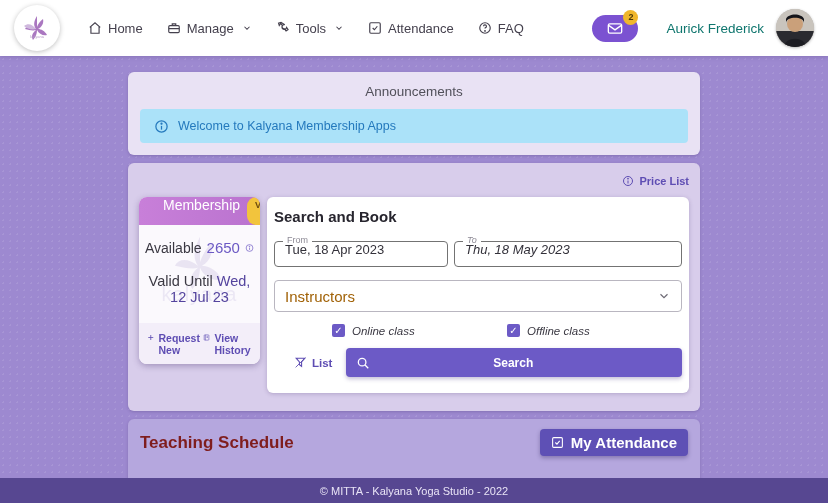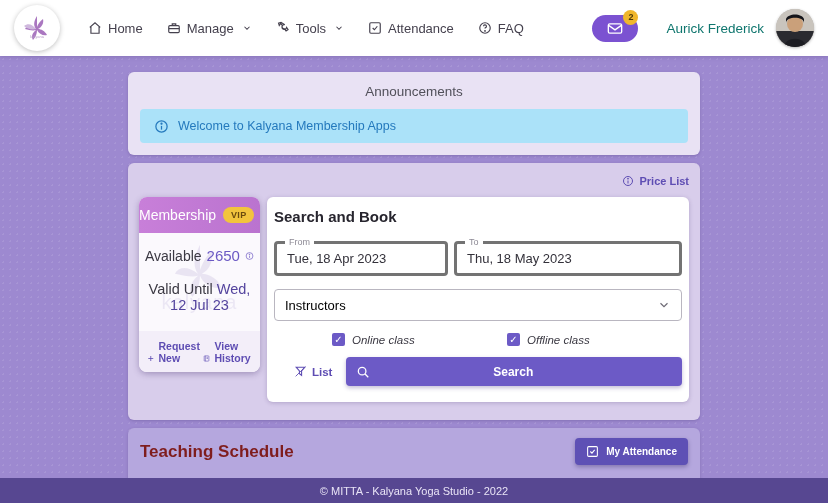--- a/index.html
+++ b/index.html
@@ -71,22 +71,22 @@
   }
 
   .booking-body { display: flex; gap: 7px; align-items: flex-start; }
 
   
   .member-card {
     width: 180px; background: #fbf9fd; border-radius: 8px; overflow: hidden;
     box-shadow: 0 2px 6px rgba(60,40,100,0.35); position: relative;
   }
   .member-head {
-    height: 36px; background: linear-gradient(90deg, #c87fd9, #ba73cf);
-    display: flex; align-items: center; padding: 0 0; gap: 7px;
+    height: 28px; background: linear-gradient(90deg, #c87fd9, #ba73cf);
+    display: flex; padding: 0 24px; gap: 7px;
   }
   .member-title { color: #ffffff; font-size: 14px; }
   .vip-badge {
     background: #f2c43d; color: #6b4b0e; font-size: 9px; font-weight: bold;
     border-radius: 9px; padding: 3px 8px; letter-spacing: .3px;
   }
   .member-body { position: relative; padding: 14px 6px 8px; text-align: center; }
   .watermark {
     position: absolute; inset: 0; display: flex; flex-direction: column;
     align-items: center; justify-content: center; opacity: 0.13; pointer-events: none;
@@ -94,49 +94,49 @@
   .watermark .wm-text { font-size: 20px; color: #8a76c0; letter-spacing: 1px; margin-top: -8px; }
   .avail-row { display: flex; align-items: center; justify-content: center; gap: 5px; font-size: 14px; color: #3a3842; position: relative; }
   .avail-val { color: #6b59c4; font-size: 15px; }
   .valid-row { margin-top: 17px; font-size: 14.5px; color: #3a3842; position: relative; }
   .valid-val { color: #54449e; }
   .member-foot {
     display: flex; justify-content: space-between; align-items: center;
     padding: 9px 8px 8px; background: #f3eef9; margin-top: 10px;
   }
   .member-link {
-    display: flex; align-items: flex-end; gap: 4px; color: #5e4db3;
+    display: flex; align-items: flex-start; gap: 4px; color: #5e4db3;
     font-size: 10.5px; font-weight: bold; cursor: pointer;
   }
 
   
   .search-panel {
     flex: 1; background: #ffffff; border-radius: 6px; padding: 11px 7px 16px 7px;
     box-shadow: 0 1px 4px rgba(60,40,100,0.25);
   }
   .search-title { font-size: 15px; font-weight: bold; color: #27252e; padding: 0 0 16px 0; }
   .date-row { display: flex; gap: 6px; }
   .field-outlined {
-    position: relative; border: 3px solid #737373; border-radius: 4px;
-    height: 35px; display: flex; align-items: center; padding: 0 10px; background: #fff;
+    position: relative; border: 1px solid #737373; border-radius: 4px;
+    height: 26px; display: flex; padding: 0 10px; background: #fff;
     cursor: text;
   }
   .field-from { width: 174px; }
-  .field-to { flex: 1; }
+  .field-to { flex: 1; font-style: italic; }
   .float-label {
     position: absolute; top: -7px; left: 8px; background: #fff; padding: 0 4px;
     font-size: 9px; color: #8d8a95;
   }
   .field-value { font-size: 13px; color: #33313a; }
   .select-outlined {
     margin-top: 13px; border: 1px solid #b9b6c0; border-radius: 4px; height: 32px;
     display: flex; align-items: center; justify-content: space-between; padding: 0 10px;
     cursor: pointer; background: #fff;
   }
-  .select-placeholder { font-size: 13px; color: #000000; }
+  .select-placeholder { font-size: 15px; color: #a16207; }
 
   .checks-row { display: flex; margin-top: 12px; padding-left: 58px; }
   .check-item { display: flex; align-items: center; gap: 7px; width: 175px; cursor: pointer; }
   .check-item + .check-item { margin-left: 0; }
   .checkbox {
     width: 13px; height: 13px; background: #6c5ac6; border-radius: 2px;
     color: #fff; font-size: 10px; line-height: 13px; text-align: center; font-weight: bold;
   }
   .check-label { font-size: 11.5px; color: #3a3842; font-style: italic; }
 
@@ -155,21 +155,21 @@
   
   .card-schedule {
     margin-top: 8px; background: #b5a7de; border-radius: 6px 6px 0 0; padding: 10px 12px 0;
     height: 75px; position: relative; overflow: hidden;
     box-shadow: 0 1px 3px rgba(60,40,100,0.25);
   }
   .schedule-head { display: flex; align-items: center; justify-content: space-between; }
   .schedule-title { font-size: 17px; font-weight: bold; color: #7f1d1d; }
   .attendance-btn {
     background: #5e50b5; border: none; border-radius: 4px; height: 27px; padding: 0 11px;
-    display: flex; align-items: center; gap: 7px; color: #fff; font-size: 10px; font-weight: bold;
+    display: flex; align-items: center; gap: 7px; color: #fff; font-size: 15px; font-weight: bold;
     cursor: pointer; box-shadow: 0 2px 4px rgba(40,30,90,0.35);
   }
   .schedule-cards-row {
     position: absolute; bottom: 0; left: 0; right: 0; display: flex; gap: 12px;
     justify-content: center;
   }
   .schedule-card-top { width: 233px; height: 6px; background: #fcfbfe; border-radius: 4px 4px 0 0; }
 
   
   .footer {

